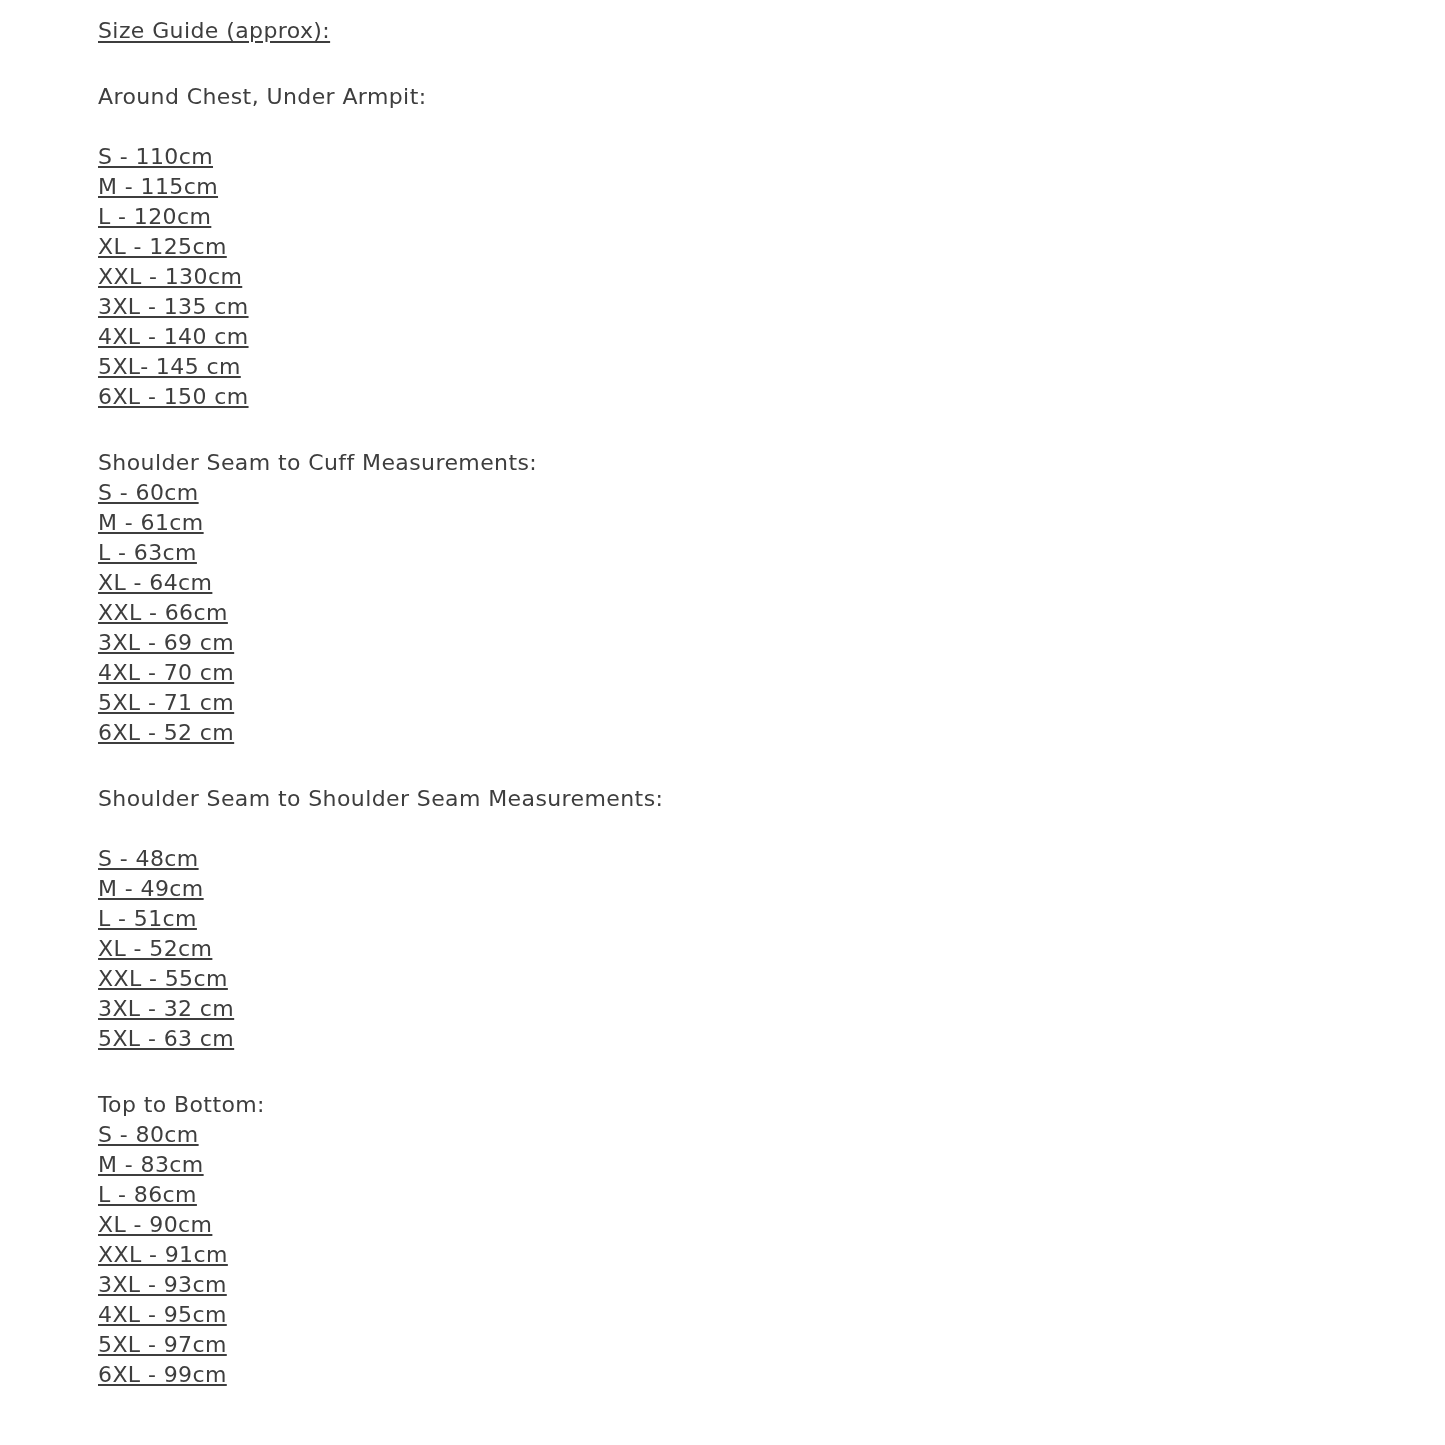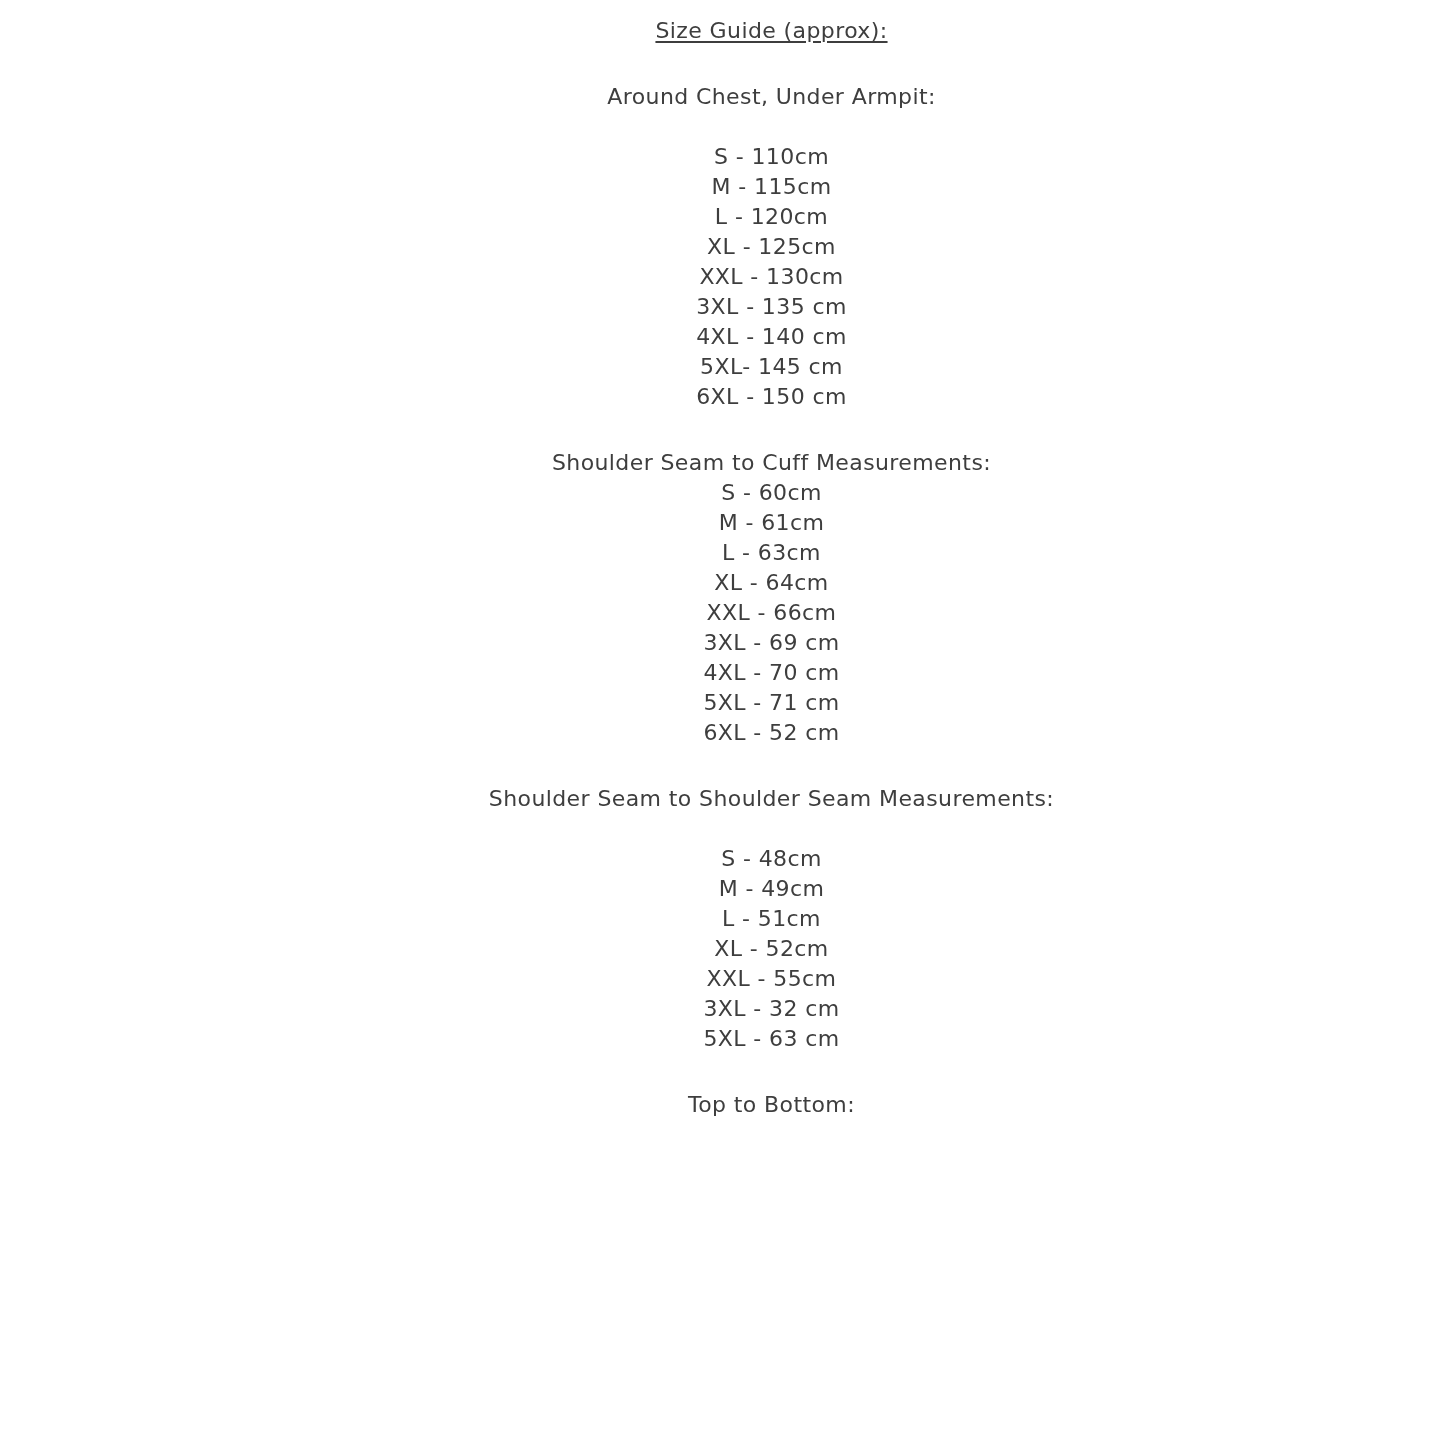--- a/index.html
+++ b/index.html
@@ -11,36 +11,36 @@
     width: 1445px;
     height: 1445px;
     overflow: hidden;
   }
   .page {
     box-sizing: border-box;
     width: 1445px;
     height: 1445px;
     
     padding: 16px 0 0 98px;
-    text-align: center;
     font-family: "DejaVu Sans", "Liberation Sans", sans-serif;
     font-size: 22px;
     line-height: 30px;
     letter-spacing: 0.4px;
     color: #3e3e3e;
   }
   .title {
     text-decoration: underline;
     text-underline-offset: 3px;
   }
   .heading {
     margin-top: 36px; 
   }
   .rows {
     margin-top: 0;    
+    text-decoration: underline;
   }
   .sec.gap-rows .rows {
     margin-top: 30px; 
   }
   .row {
     height: 30px;
   }
 </style>
 </head>
 <body>
@@ -87,15 +87,26 @@
         <div class="row">L - 51cm</div>
         <div class="row">XL - 52cm</div>
         <div class="row">XXL - 55cm</div>
         <div class="row">3XL - 32 cm</div>
         <div class="row">5XL - 63 cm</div>
       </div>
   </section>
 
   <section class="sec">
     <div class="heading">Top to Bottom:</div>
+    <div class="rows">
+        <div class="row">S - 80cm</div>
+        <div class="row">M - 83cm</div>
+        <div class="row">L - 86cm</div>
+        <div class="row">XL - 90cm</div>
+        <div class="row">XXL - 91cm</div>
+        <div class="row">3XL - 93cm</div>
+        <div class="row">4XL - 95cm</div>
+        <div class="row">5XL - 97cm</div>
+        <div class="row">6XL - 99cm</div>
+      </div>
   </section>
 
 </div>
 
 </body></html>

